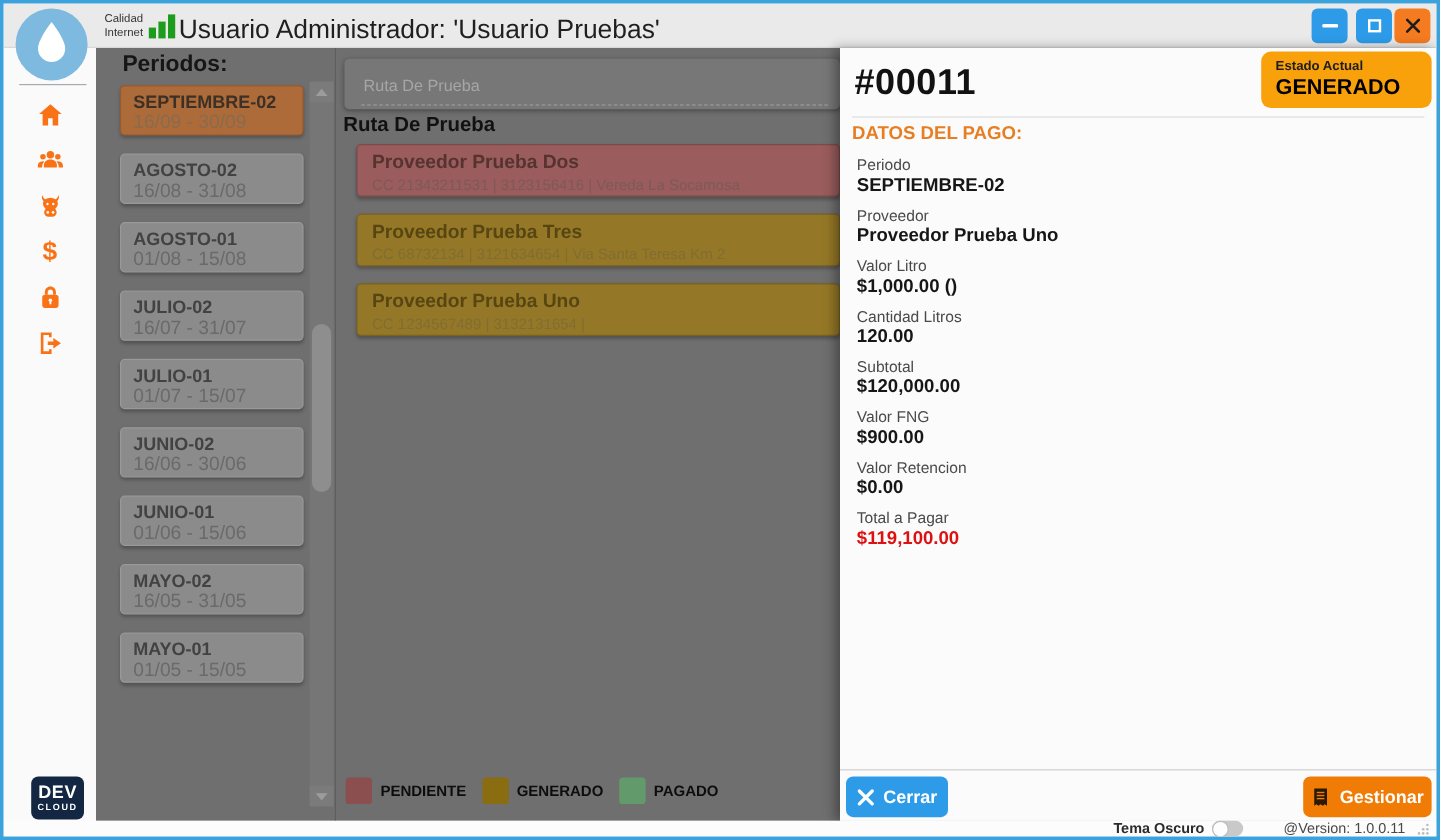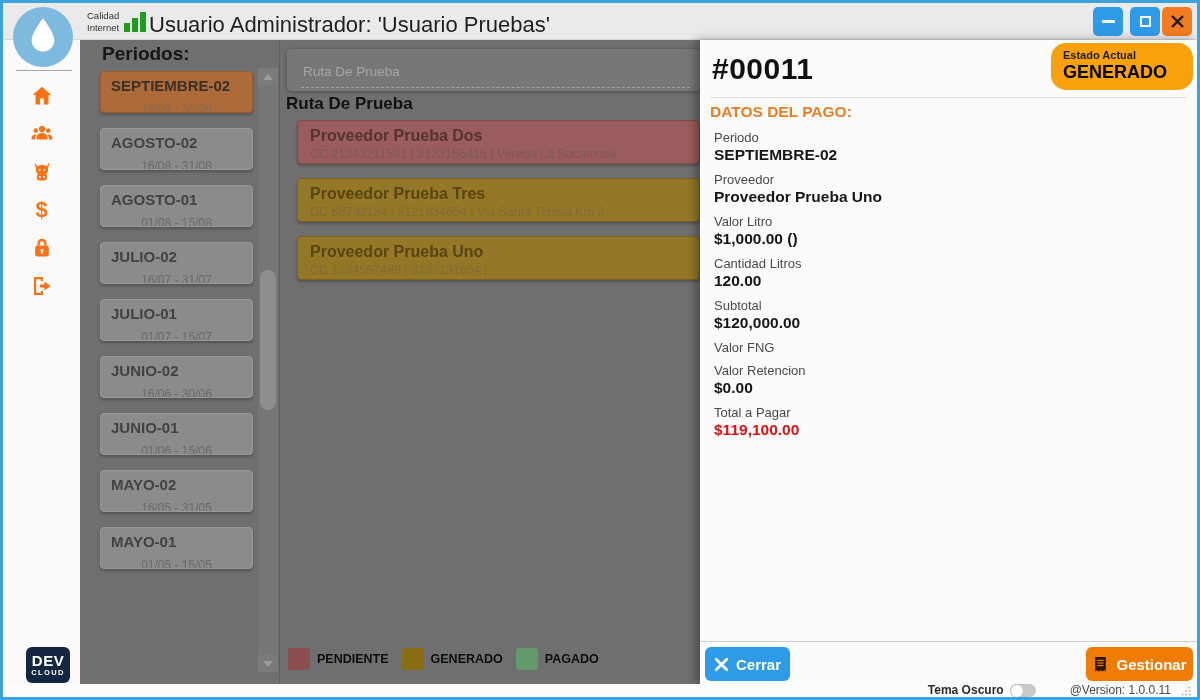--- a/index.html
+++ b/index.html
@@ -37,21 +37,21 @@
   .brand-cloud{font-size:7.5px;font-weight:700;letter-spacing:1.4px;line-height:9px;}
   
   .overlay-region{position:absolute;left:77px;top:37px;width:620px;height:644px;
                   background:var(--dim-bg,#6F6F6F);overflow:hidden;}
   .periods-title{position:absolute;left:22px;top:3px;font-size:19px;font-weight:800;color:#161616;}
   .periods-list{position:absolute;left:20px;top:31px;width:153px;}
   .period-card{height:42px;margin-bottom:15px;background:var(--period-card-bg,#8B8B8B);
                border:1px solid #999;border-radius:4px;padding:5px 10px;box-sizing:border-box;
                box-shadow:0 2px 3px rgba(0,0,0,.25);overflow:hidden;cursor:pointer;}
   .period-name{font-size:15px;font-weight:800;color:#424242;line-height:18px;white-space:nowrap;}
-  .period-range{font-size:12px;color:#6A6A6A;line-height:14px;margin-top:7px;white-space:nowrap;text-align:center;}
+  .period-range{font-size:16px;color:#6A6A6A;line-height:14px;margin-top:1px;white-space:nowrap;}
   .period-card.selected{background:var(--period-selected-bg,#AD6B39);border-color:#9A5A2E;}
   .period-card.selected .period-name{color:#3D3026;}
   .period-card.selected .period-range{color:#8A6B4D;}
   .scrollbar-track{position:absolute;left:178px;top:28px;width:20px;height:604px;background:#767676;}
   .scroll-btn{position:absolute;left:178px;width:20px;height:17px;background:#7B7B7B;
               display:flex;align-items:center;justify-content:center;cursor:pointer;}
   .scroll-up{top:28px}.scroll-down{top:615px}
   .chevron-up{width:0;height:0;border-left:5px solid transparent;border-right:5px solid transparent;
               border-bottom:6px solid #9C9C9C;}
   .chevron-down{width:0;height:0;border-left:5px solid transparent;border-right:5px solid transparent;
@@ -79,21 +79,21 @@
   .legend-item{display:flex;align-items:center;gap:7px;}
   .legend-swatch{width:22px;height:22px;border-radius:3px;}
   .legend-item.pendiente .legend-swatch{background:var(--legend-pendiente,#8B4F4F);}
   .legend-item.generado .legend-swatch{background:var(--legend-generado,#8A6D10);}
   .legend-item.pagado .legend-swatch{background:var(--legend-pagado,#639A6C);}
   .legend-label{font-size:12.5px;font-weight:800;color:#0D0D0D;}
   
   .detail-panel{position:absolute;left:697px;top:37px;width:497px;height:644px;
                 background:var(--panel-bg,#FBFBFB);box-shadow:-4px 0 9px rgba(0,0,0,.35);}
   .payment-id{position:absolute;left:12px;top:12px;font-size:30px;font-weight:800;color:#121212;letter-spacing:.5px;}
-  .status-badge{position:absolute;left:351px;top:3px;width:142px;height:47px;border-radius:15px;
+  .status-badge{position:absolute;left:351px;top:3px;width:142px;height:47px;border-radius:8px;
                 background:var(--badge-bg,#F9A10B);padding:6px 0 0 12px;box-sizing:border-box;}
   .status-badge-label{font-size:11px;font-weight:600;color:#1E1E1E;line-height:13px;}
   .status-badge-value{font-size:18px;font-weight:800;color:#000;line-height:21px;}
   .detail-divider{position:absolute;left:10px;top:57px;width:477px;height:1px;background:#DCDCDC;}
   .section-title{position:absolute;left:10px;top:63px;font-size:15.5px;font-weight:800;
                  color:var(--section-title-orange,#E87E22);}
   .fields{position:absolute;left:14px;top:82px;width:460px;}
   .field-label{font-size:13px;color:#4A4A4A;line-height:15px;margin-top:8px;}
   .field-value{font-size:15.5px;font-weight:700;color:#161616;line-height:18px;margin-top:1px;}
   .field-row.total .field-value{color:var(--total-red,#DD1111);}
@@ -321,20 +321,21 @@
         <div class="field-row">
           <div class="field-label">Cantidad Litros</div>
           <div class="field-value">120.00</div>
         </div>
         <div class="field-row">
           <div class="field-label">Subtotal</div>
           <div class="field-value">$120,000.00</div>
         </div>
         <div class="field-row">
           <div class="field-label">Valor FNG</div>
+          <div class="field-value">$900.00</div>
         </div>
         <div class="field-row">
           <div class="field-label">Valor Retencion</div>
           <div class="field-value">$0.00</div>
         </div>
         <div class="field-row total">
           <div class="field-label">Total a Pagar</div>
           <div class="field-value">$119,100.00</div>
         </div>
       </div>

